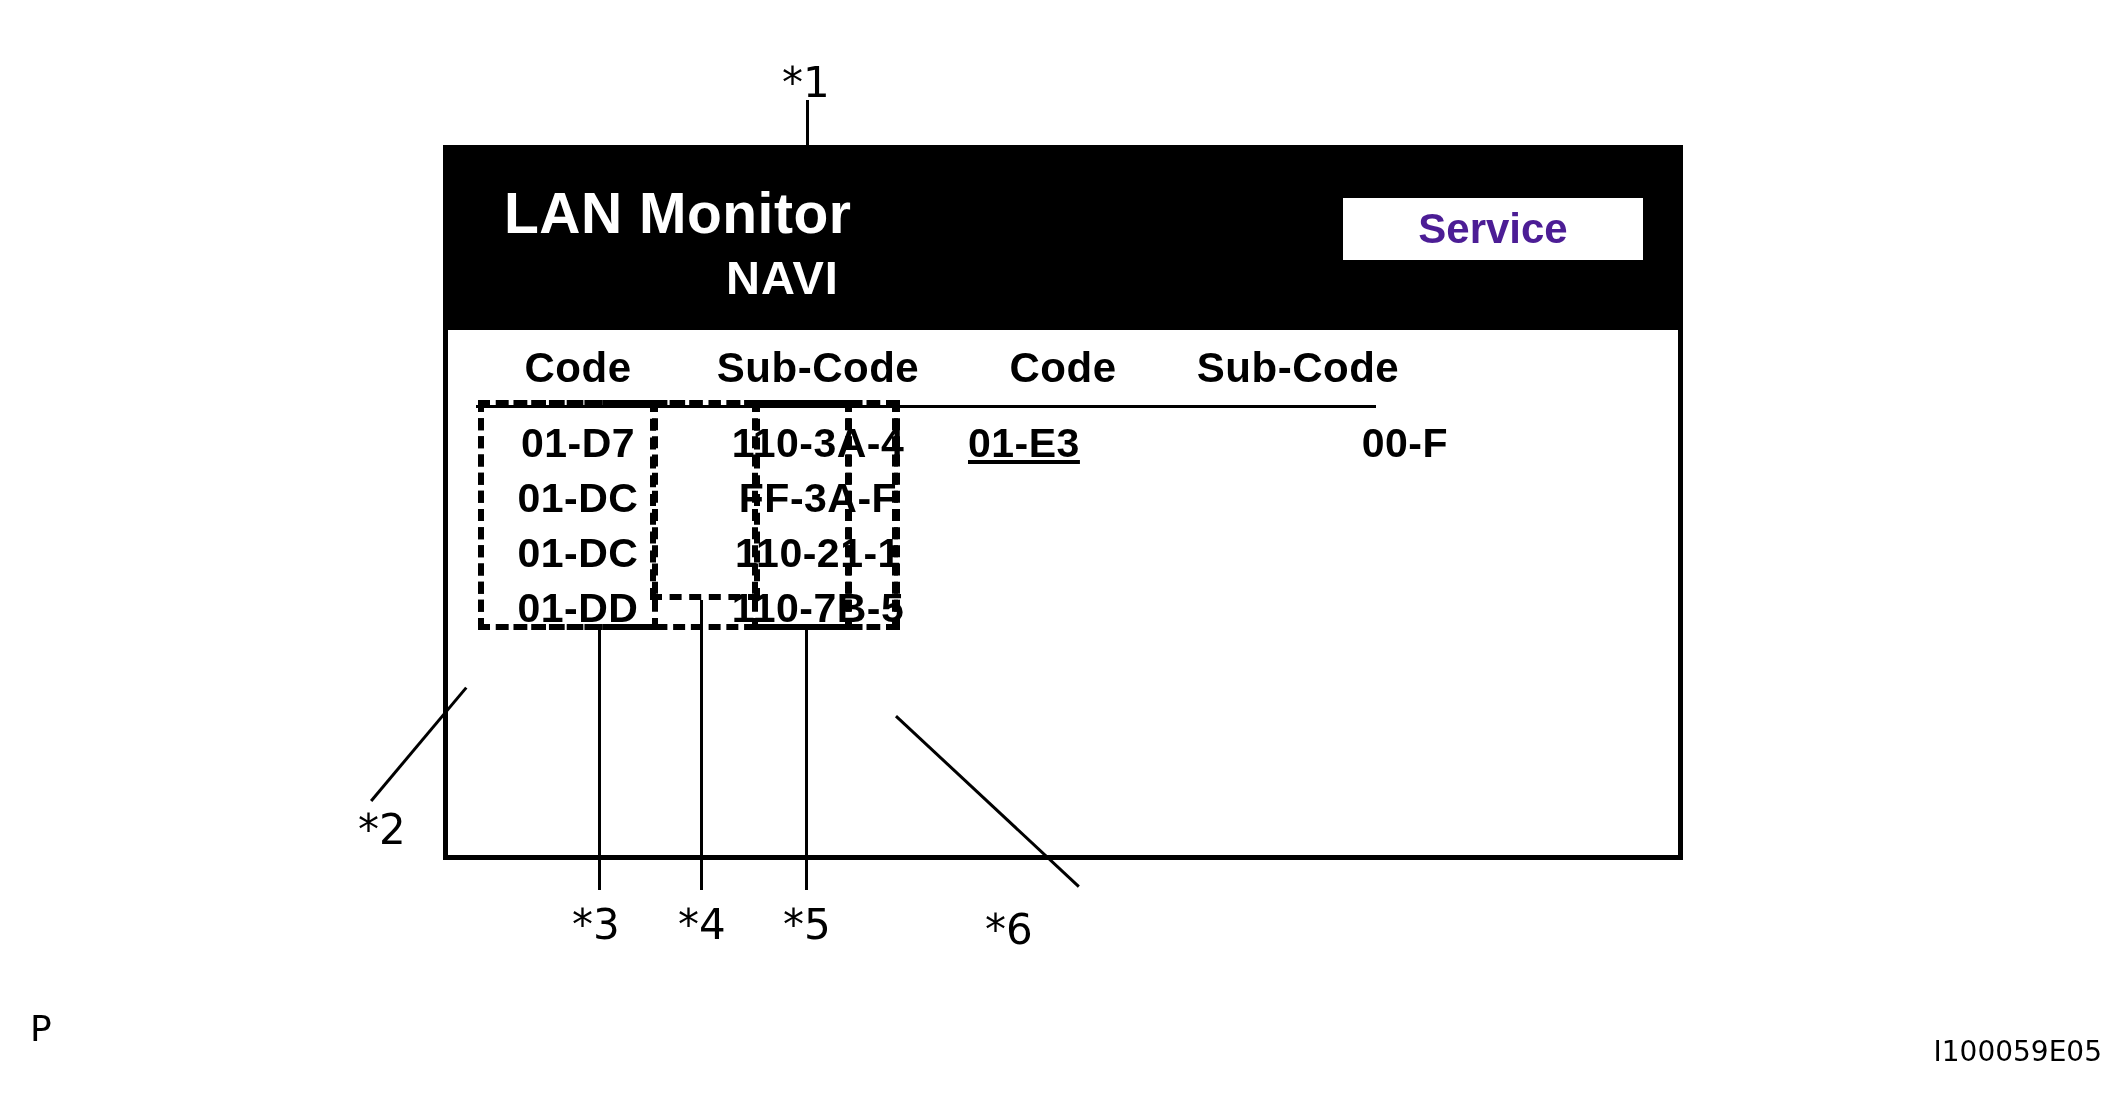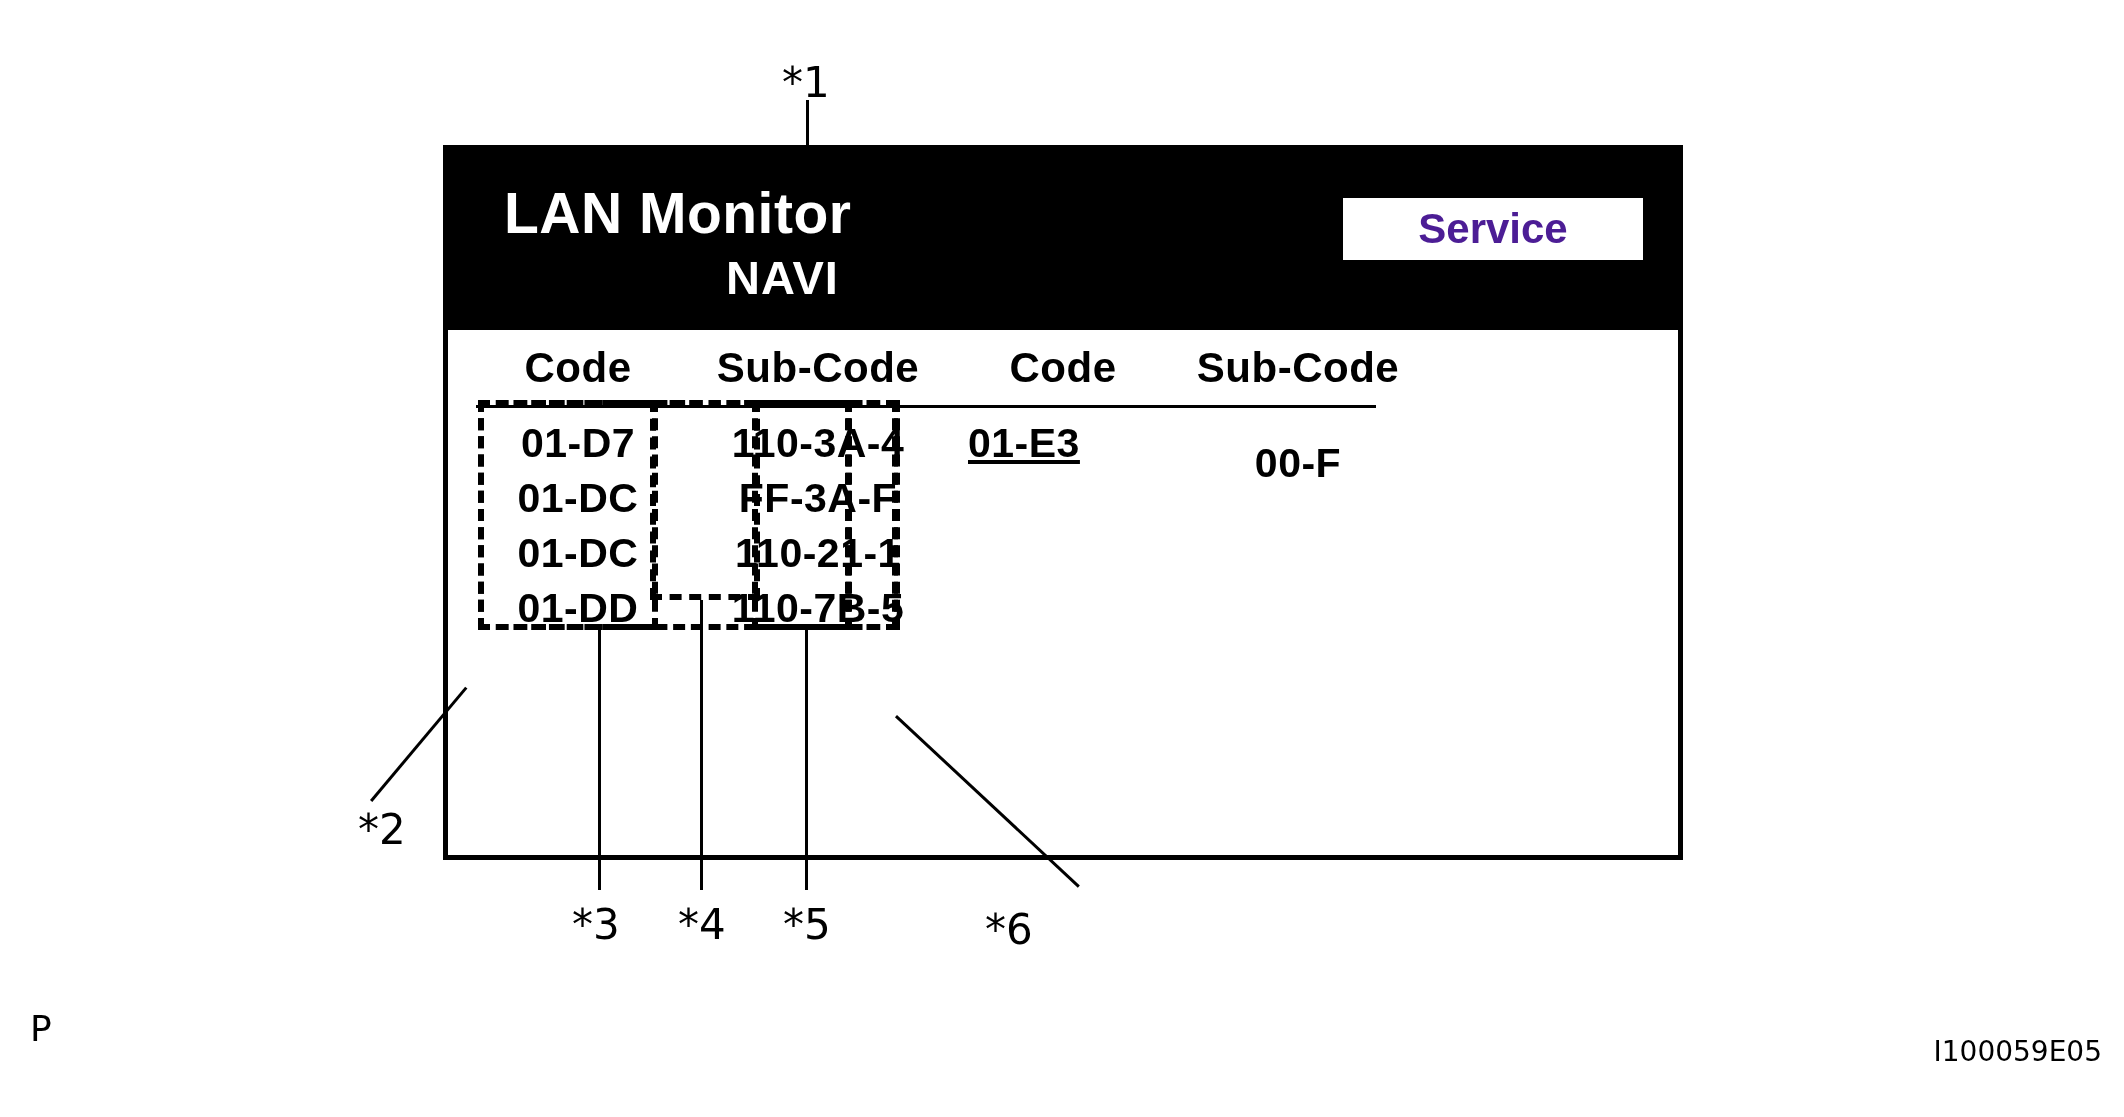--- a/index.html
+++ b/index.html
@@ -126,21 +126,21 @@
     position: absolute;
     font-size: 41px;
     font-weight: bold;
     white-space: nowrap;
     letter-spacing: 0.5px;
     line-height: 55px;
   }
   .c-code   { left: 35px;  width: 190px; text-align: center; }
   .c-sub    { left: 225px; width: 290px; text-align: center; }
   .c-code2  { left: 520px; width: 190px; text-align: left; text-decoration: underline; }
-  .c-sub2   { left: 700px; width: 300px; text-align: center; margin-top: 20px; }
+  .c-sub2   { left: 700px; width: 300px; text-align: right; }
 
   
   .dash-box {
     position: absolute;
     border: 6px dashed #000000;
     box-sizing: border-box;
     pointer-events: none;
   }
   
   #dash-outer { left: 478px; top: 400px;  width: 420px;  height: 230px; }

